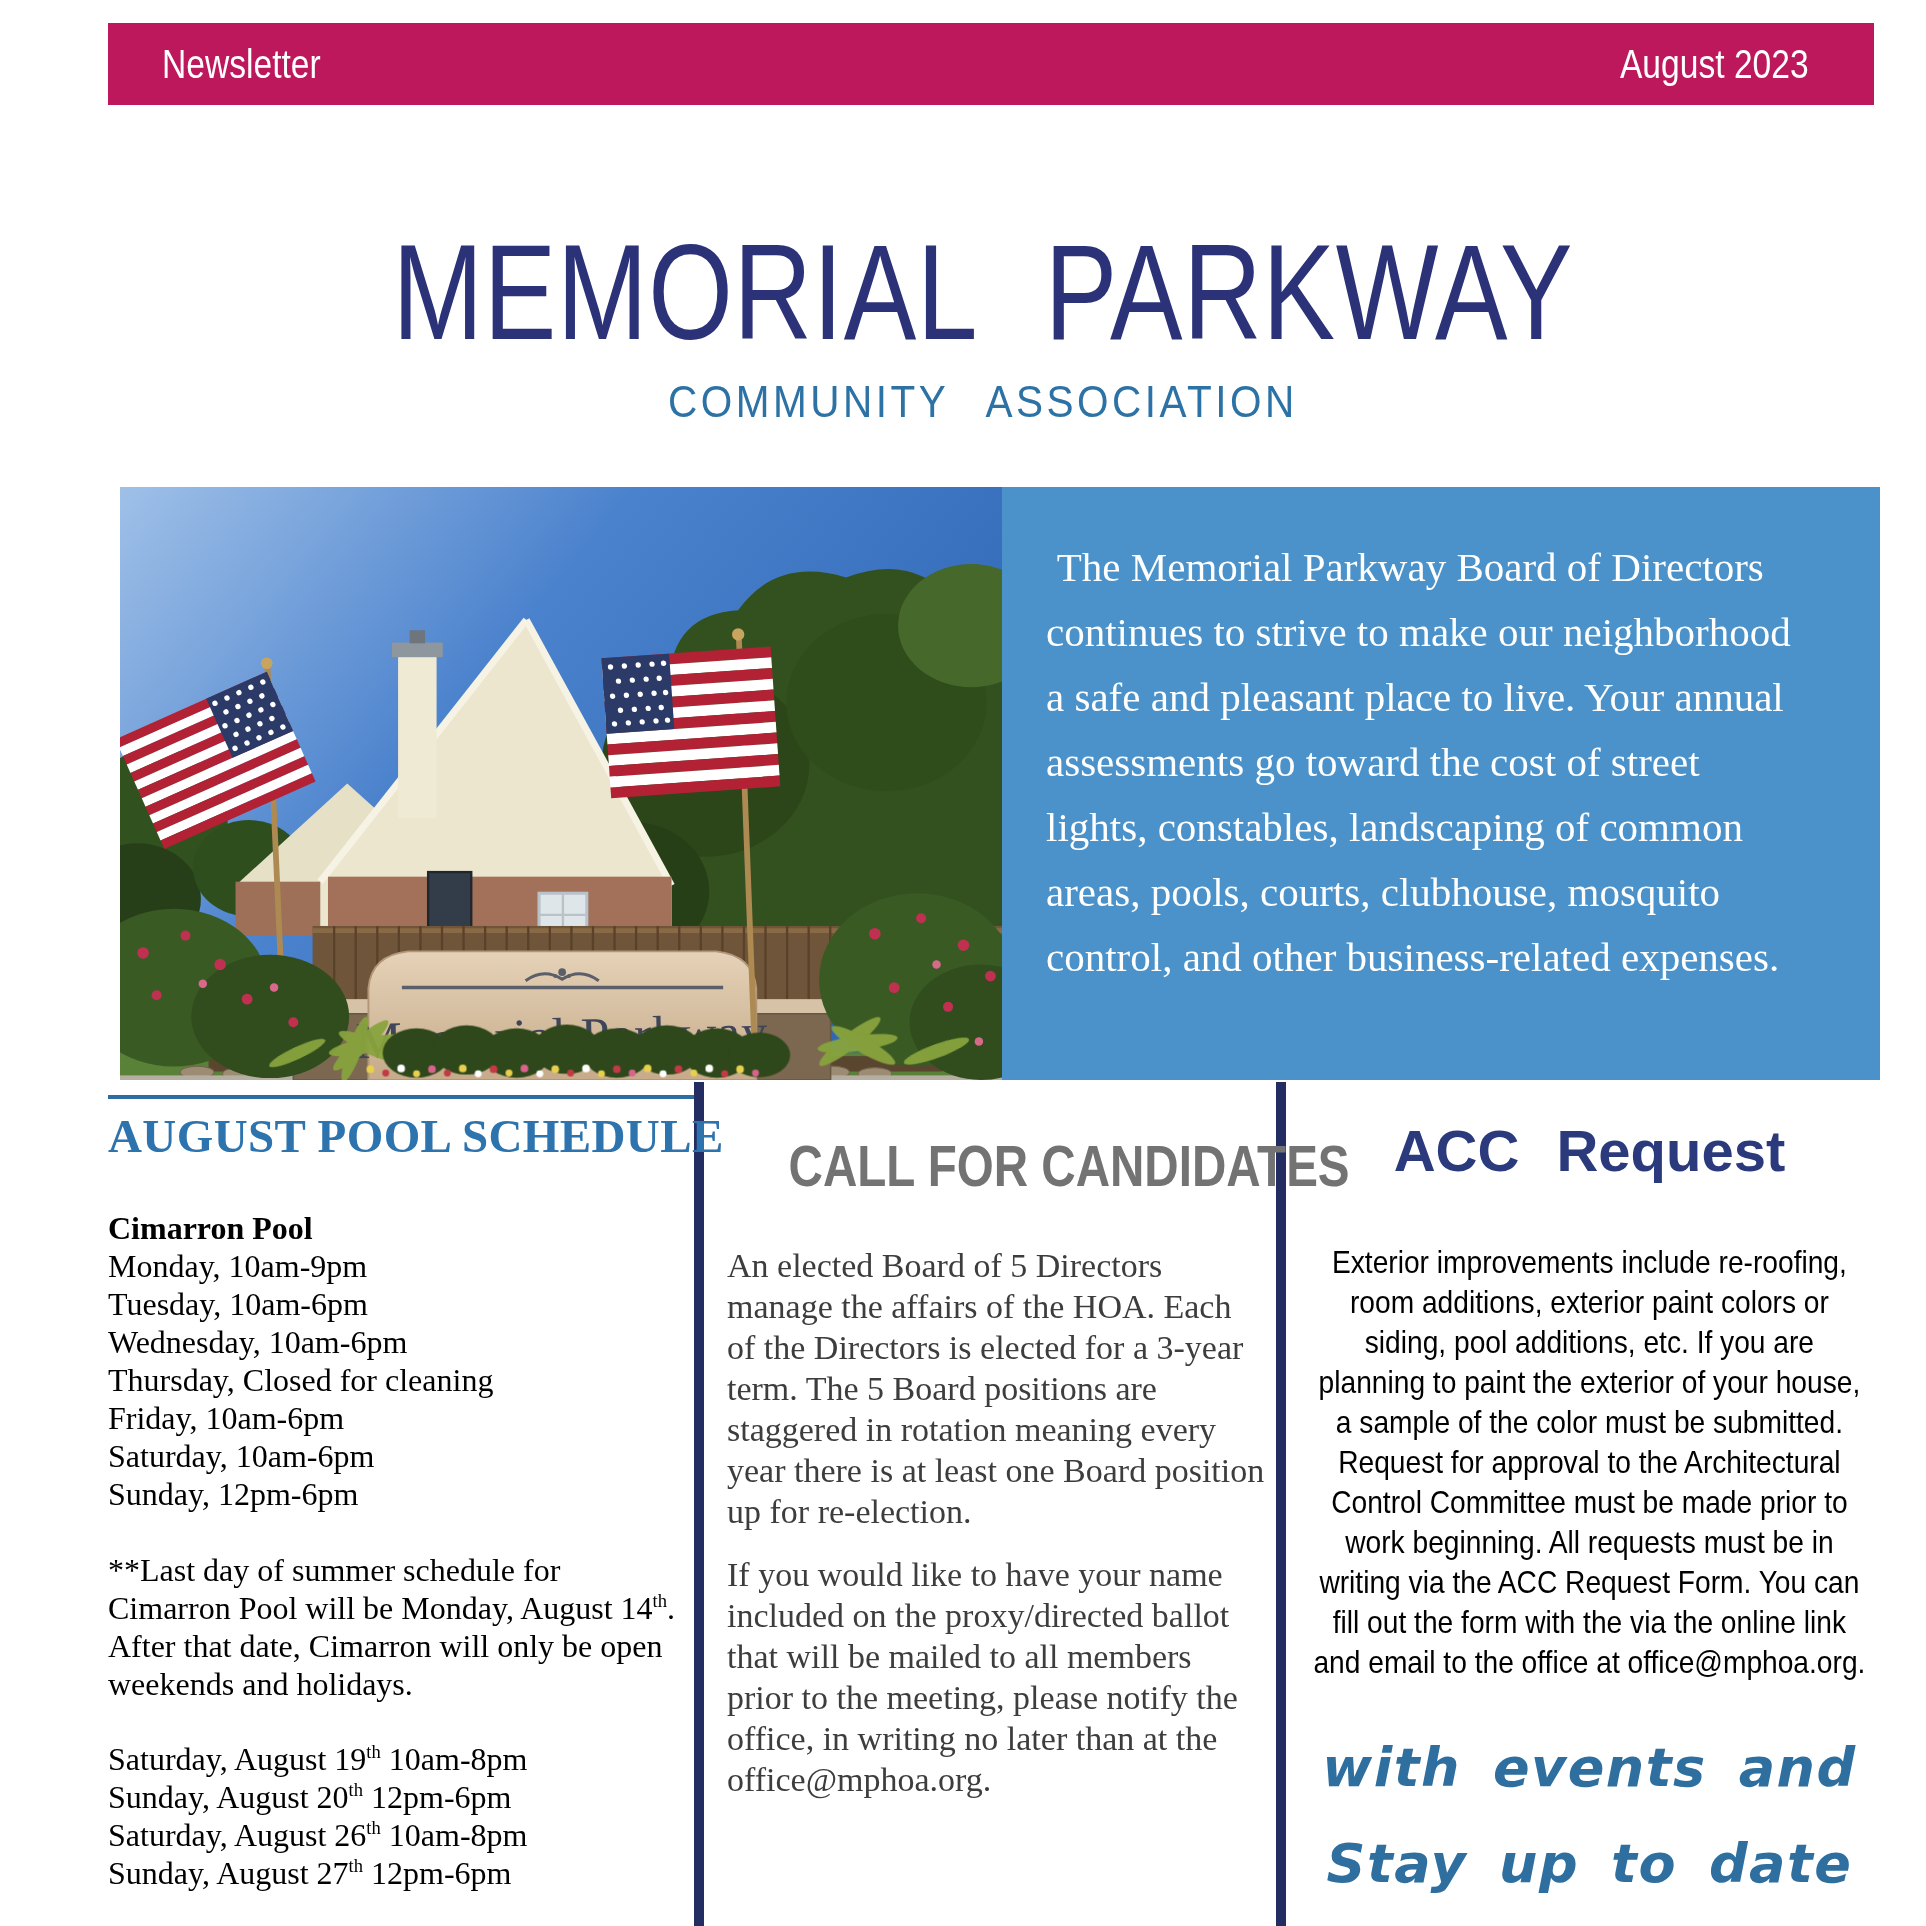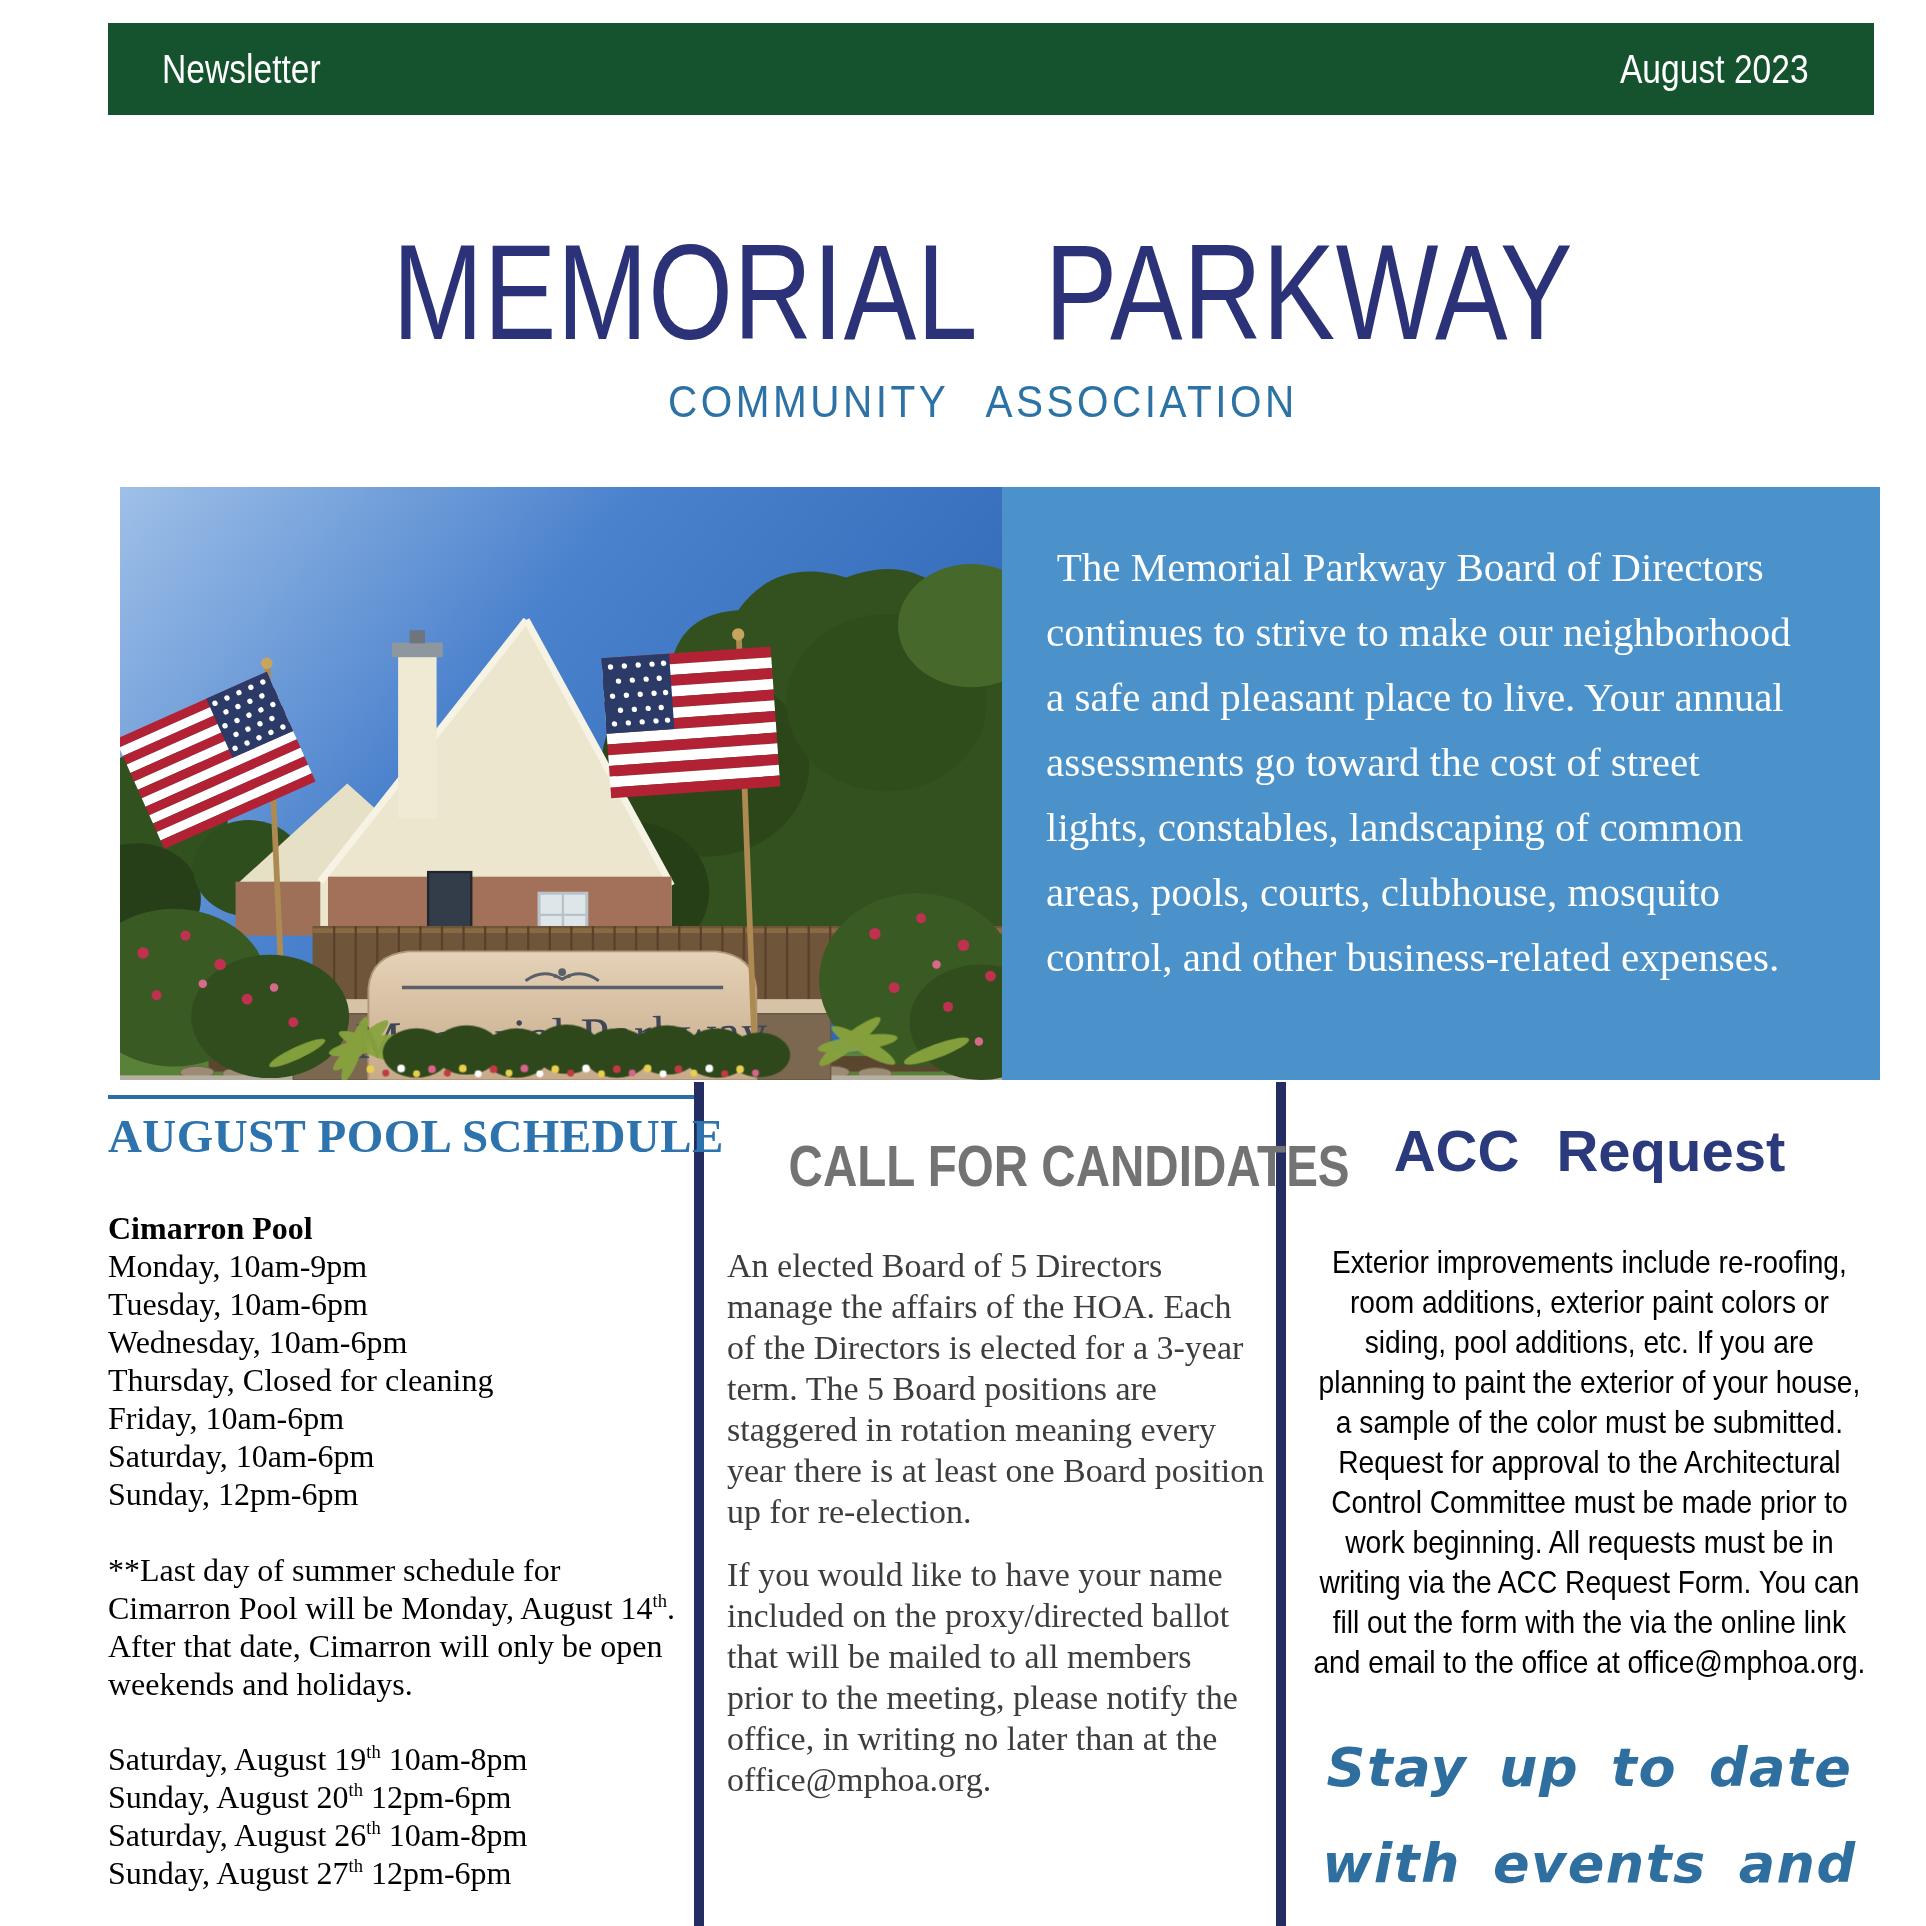--- a/index.html
+++ b/index.html
@@ -4,22 +4,22 @@
 <style>
   * { margin:0; padding:0; box-sizing:border-box; }
   html,body { width:1965px; height:2542px; background:#ffffff; overflow:hidden; }
   body { font-family:"Liberation Serif", serif; position:relative; }
 
   .condense { display:inline-block; transform:scaleX(0.84); transform-origin:center; white-space:nowrap; }
   sup { font-size:58%; vertical-align:super; line-height:0; }
 
   
   .top-banner {
-    position:absolute; left:108px; top:23px; width:1766px; height:92px;
-    background:#14532d; color:#fff; display:flex; align-items:center; justify-content:space-between;
+    position:absolute; left:108px; top:23px; width:1766px; height:82px;
+    background:#be185d; color:#fff; display:flex; align-items:center; justify-content:space-between;
     padding:0 65px 0 54px; font-family:"Liberation Sans", sans-serif; font-size:40px;
   }
   .top-banner .condense.left  { transform-origin:left center; }
   .top-banner .condense.right { transform-origin:right center; }
 
   
   .title {
     position:absolute; top:214px; left:0; width:100%; text-align:center;
     color:#2b3278; font-family:"Liberation Sans", sans-serif; font-size:136px; font-weight:400;
   }
@@ -440,19 +440,19 @@
   <p>An elected Board of 5 Directors manage the affairs of the HOA. Each of the Directors is elected for a 3-year term. The 5 Board positions are staggered in rotation meaning every year there is at least one Board position up for re-election.</p>
   <p>If you would like to have your name included on the proxy/directed ballot that will be mailed to all members prior to the meeting, please notify the office, in writing no later than  at the office@mphoa.org.</p>
 </section>
 
 <section class="col-right">
   <h2 class="acc-heading">ACC Request</h2>
   <div class="acc-body-wrap">
     <div class="acc-body">Exterior improvements include re-roofing, room additions, exterior paint colors or siding, pool additions, etc. If you are planning to paint the exterior of your house, a sample of the color must be submitted. Request for approval to the Architectural Control Committee must be made prior to work beginning. All requests must be in writing via the ACC Request Form. You can fill out the form with the via the online link and email to the office at office@mphoa.org.</div>
   </div>
   <div class="blog">
+    <div class="line">with events and</div>
     <div class="line">Stay up to date</div>
-    <div class="line">with events and</div>
     <div class="line">HOA news by</div>
 
   </div>
 </section>
 
 
 </body></html>

